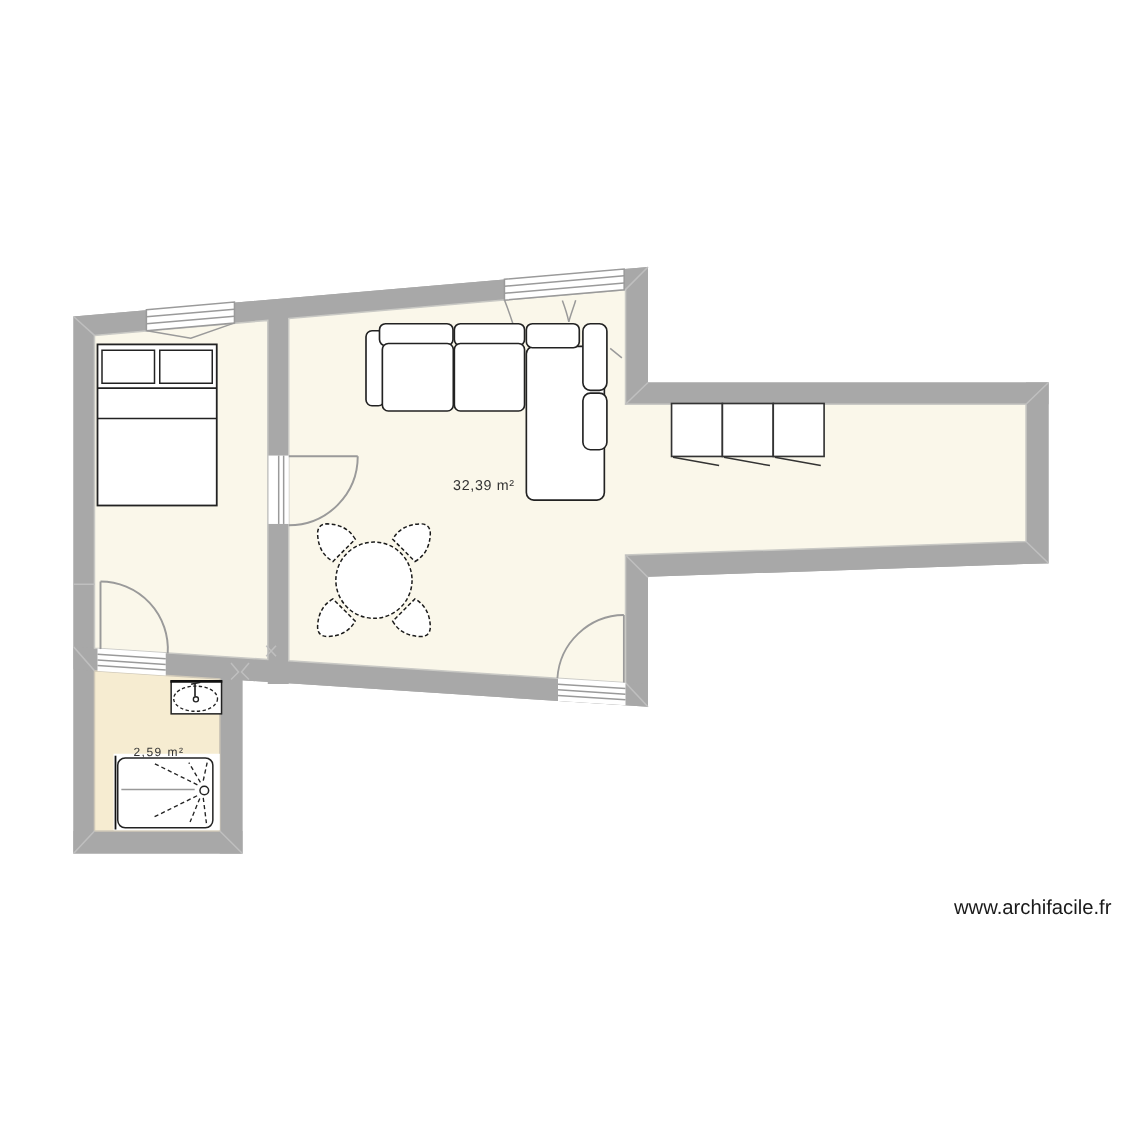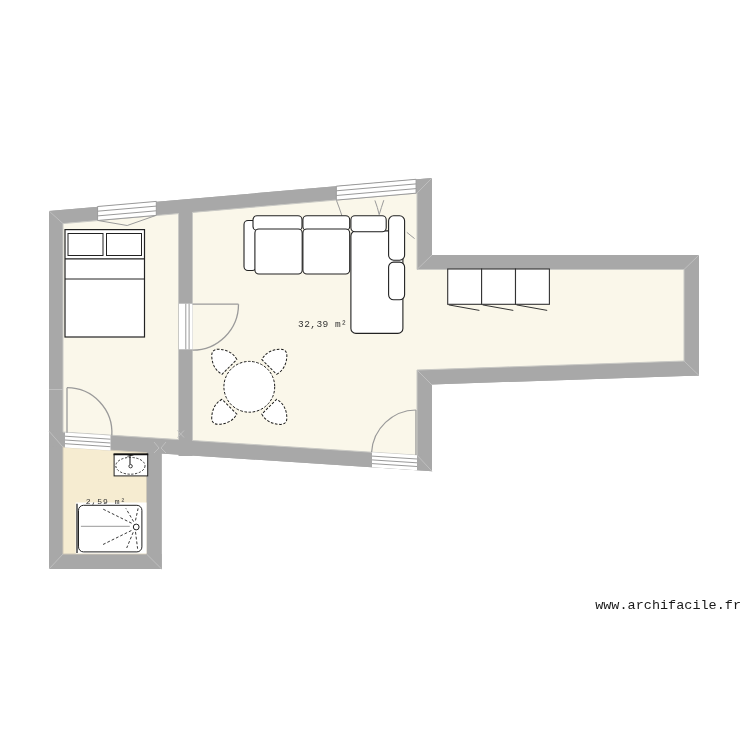--- a/index.html
+++ b/index.html
@@ -1,16 +1,16 @@
 <!DOCTYPE html>
 <html><head>
 <meta charset="utf-8">
 <style>
   html,body{margin:0;padding:0;background:#ffffff;}
-  .page{width:603px;height:750px;position:relative;font-family:Liberation Mono, monospace;padding-left:24px;}
+  .page{width:603px;height:750px;position:relative;font-family:Liberation Sans, sans-serif;padding-left:24px;}
   svg{position:absolute;top:0;left:0;}
 </style>
 </head>
 <body>
 <div class="page">
 <svg width="750" height="750" viewBox="0 0 750 750">
 
   <path d="M49,211 L432,178 L432,255 L699,255 L699,375.5 L432,384.5 L432,471.2 L161.6,453.5 L161.6,569 L49,569 Z" fill="#a8a8a8"></path>
 
   <polygon points="49,211 63,223.6 63,554 49,569" fill="#a8a8a8"></polygon>

